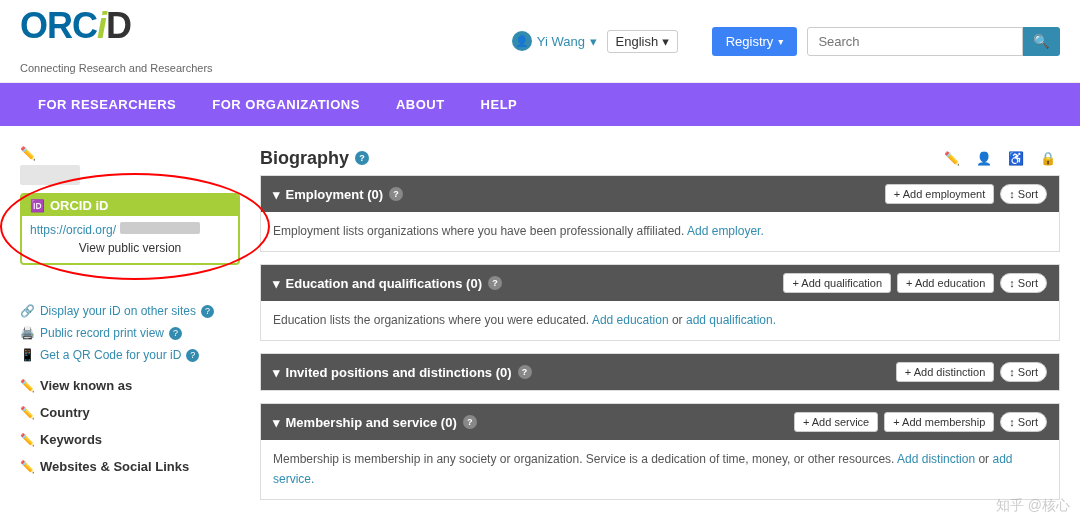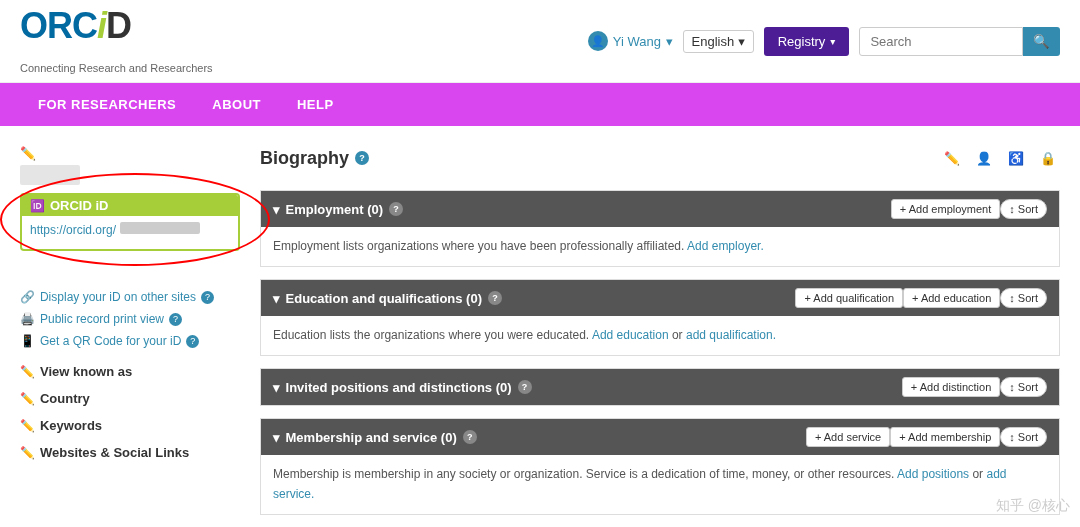--- a/index.html
+++ b/index.html
@@ -17,56 +17,56 @@
     .logo-area { display: flex; flex-direction: column; }
     .logo-text { font-size: 36px; font-weight: bold; color: #333; letter-spacing: -1px; line-height: 1; }
     .logo-text span.orc { color: #0369a1; }
     .logo-text span.i { color: #a6ce39; font-style: italic; }
     .logo-text span.d { color: #333; }
     .logo-sub { font-size: 11px; color: #666; margin-top: 18px; }
     .top-right { display: flex; align-items: center; gap: 10px; }
     .user-info { display: flex; align-items: center; gap: 5px; font-size: 13px; color: #338caf; cursor: pointer; }
     .user-icon { width: 20px; height: 20px; border-radius: 50%; background: #338caf; display: flex; align-items: center; justify-content: center; color: white; font-size: 11px; }
     .language-select { display: flex; align-items: center; gap: 4px; border: 1px solid #ccc; padding: 3px 8px; border-radius: 3px; background: #fff; cursor: pointer; font-size: 13px; }
-    .registry-btn { background: #4c1d95; color: white; border: none; padding: 7px 14px; border-radius: 3px; cursor: pointer; font-size: 13px; display: flex; align-items: center; gap: 5px; }
+    .registry-btn { background: #3b82f6; color: white; border: none; padding: 7px 14px; border-radius: 3px; cursor: pointer; font-size: 13px; display: flex; align-items: center; gap: 5px; margin-left: 24px; }
     .registry-btn .arrow { font-size: 10px; }
     .search-box { display: flex; align-items: center; }
-    .search-box input { border: 1px solid #ccc; padding: 6px 10px; width: 164px; font-size: 13px; border-radius: 3px 0 0 3px; outline: none; }
+    .search-box input { border: 1px solid #ccc; padding: 6px 10px; width: 216px; font-size: 13px; border-radius: 3px 0 0 3px; outline: none; }
     .search-box button { background: #338caf; border: none; color: white; padding: 7px 10px; border-radius: 0 3px 3px 0; cursor: pointer; }
 
     
-    .nav-bar { background: #d946ef; display: flex; align-items: center; padding: 0 20px; text-align: right; }
+    .nav-bar { background: #8b5cf6; display: flex; align-items: center; padding: 0 20px; text-align: right; }
     .nav-bar a { color: white; text-decoration: none; padding: 14px 18px; display: block; font-size: 13px; font-weight: bold; letter-spacing: 0.5px; }
 
     
     .main-content { display: flex; padding: 20px; gap: 20px; max-width: 1080px; }
 
     
     .sidebar { width: 220px; flex-shrink: 0; }
     .orcid-id-box { border: 2px solid #a6ce39; border-radius: 4px; padding: 8px; margin-bottom: 10px; position: relative; }
     .orcid-id-label { background: #a6ce39; color: white; font-weight: bold; font-size: 13px; padding: 3px 8px; margin: -8px -8px 6px -8px; border-radius: 2px 2px 0 0; display: flex; align-items: center; gap: 5px; }
     .blurred-text { display: inline-block; background: #ccc; height: 12px; width: 80px; border-radius: 2px; margin-left: 4px; }
     .view-public { font-size: 12px; color: #333; text-align: center; display: block; cursor: pointer; }
     .sidebar-link { color: #338caf; font-size: 12px; text-decoration: none; display: flex; align-items: center; gap: 5px; padding: 4px 0; cursor: pointer; }
     .sidebar-section { margin-top: 12px; }
     .sidebar-section-title { font-weight: bold; font-size: 13px; color: #333; display: flex; align-items: center; gap: 5px; }
     .pencil-icon { color: #338caf; font-size: 12px; cursor: pointer; }
 
     
     .content-area { flex: 1; }
-    .biography-header { display: flex; align-items: center; justify-content: space-between; margin-bottom: 15px; padding-bottom: 5px; }
+    .biography-header { display: flex; align-items: center; justify-content: space-between; padding-bottom: 5px; }
     .biography-title { font-size: 18px; font-weight: bold; color: #333; display: flex; align-items: center; gap: 6px; }
     .bio-actions { display: flex; align-items: center; gap: 8px; }
     .bio-action-icon { width: 24px; height: 24px; display: flex; align-items: center; justify-content: center; cursor: pointer; }
 
     
     .section-block { margin-bottom: 12px; border: 1px solid #ddd; }
     .section-header { background: #555; color: white; padding: 8px 12px; display: flex; align-items: center; justify-content: space-between; }
     .section-title { font-size: 13px; font-weight: bold; display: flex; align-items: center; gap: 6px; }
-    .section-actions { display: flex; align-items: center; }
+    .section-actions { display: flex; align-items: center; gap: 6px; }
     .add-btn { background: #fff; color: #333; border: 1px solid #ccc; padding: 3px 8px; border-radius: 3px; font-size: 11px; cursor: pointer; white-space: nowrap; }
     .sort-btn { background: #fff; color: #333; border: 1px solid #ccc; padding: 3px 8px; border-radius: 10px; font-size: 11px; cursor: pointer; }
     .section-body { padding: 10px 12px; font-size: 12px; color: #555; line-height: 1.6; }
     .section-body a { color: #338caf; text-decoration: none; cursor: pointer; }
 
     .section-header.dark { background: #555; }
 
     
     .watermark { position: fixed; bottom: 12px; right: 10px; font-size: 14px; color: #999; opacity: 0.5; }
   </style>
@@ -98,20 +98,21 @@
       <input type="text" placeholder="Search" style="">
       <button>
         <span>🔍</span>
       </button>
     </div>
   </div>
 </div>
 
 <div class="nav-bar">
   <a href="#">FOR RESEARCHERS</a>
+  <a href="#">FOR ORGANIZATIONS</a>
   <a href="#">ABOUT</a>
   <a href="#">HELP</a>
 </div>
 
 <div class="main-content">
 
   <div class="sidebar">
 
     <div style="color:#338caf;font-size:13px;margin-bottom:4px;">✏️</div>
 
@@ -119,20 +120,21 @@
 
     <div style="position:relative;">
       <div class="orcid-id-box">
         <div class="orcid-id-label">
           <span style="font-size:12px;">🆔</span>
           <span>ORCID iD</span>
         </div>
         <div style="font-size:12px;color:#338caf;margin-bottom:4px;">
           <span>https://orcid.org/</span><span class="blurred-text"></span>
         </div>
+        <a class="view-public">View public version</a>
       </div>
 
       <div style="position:absolute;border:2px solid red;border-radius:50%;top:-20px;left:-20px;right:-30px;bottom:-15px;pointer-events:none;"></div>
     </div>
 
     <div style="margin-top:35px;">
       <a class="sidebar-link">
         <span>🔗</span>
         <span>Display your iD on other sites</span>
         <span style="width:13px;height:13px;border-radius:50%;background:#338caf;color:white;font-size:9px;display:inline-flex;align-items:center;justify-content:center;">?</span>
@@ -246,20 +248,20 @@
           <span>Membership and service (0)</span>
           <span style="width:14px;height:14px;border-radius:50%;background:#888;color:white;font-size:9px;display:inline-flex;align-items:center;justify-content:center;">?</span>
         </div>
         <div class="section-actions">
           <button class="add-btn">+ Add service</button>
           <button class="add-btn">+ Add membership</button>
           <button class="sort-btn">↕ Sort</button>
         </div>
       </div>
       <div class="section-body">
-        Membership is membership in any society or organization. Service is a dedication of time, money, or other resources. <a>Add positions</a> or <a>add service.</a>
+        Membership is membership in any society or organization. Service is a dedication of time, money, or other resources. <a>Add distinction</a> or <a>add service.</a>
       </div>
     </div>
 
   </div>
 </div>
 
 <div class="watermark">知乎 @核心</div>
 
 </body></html>

